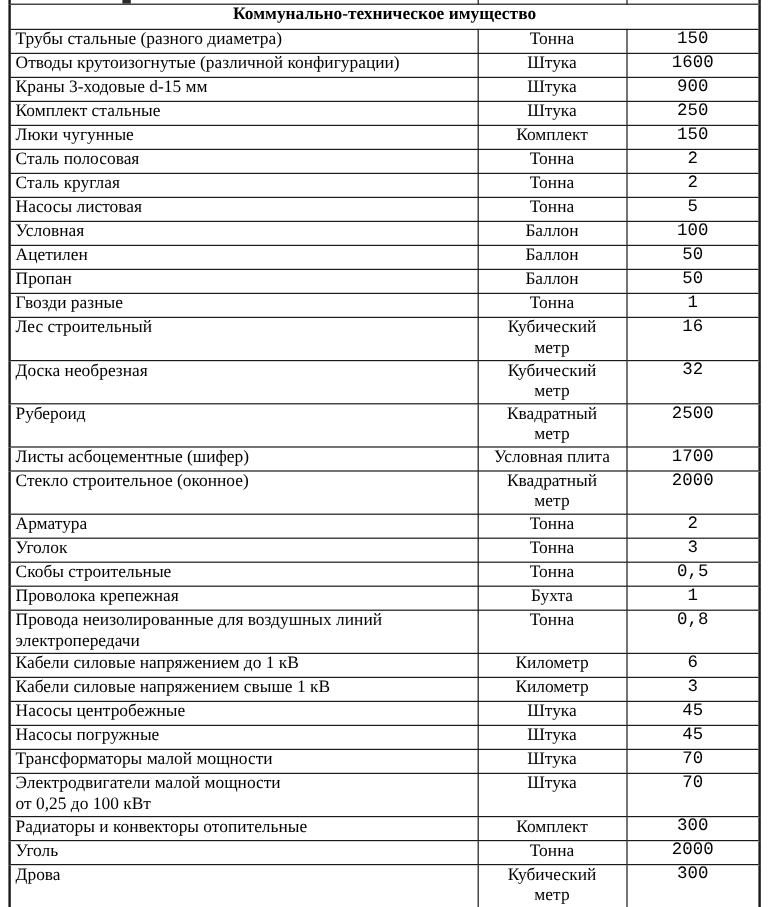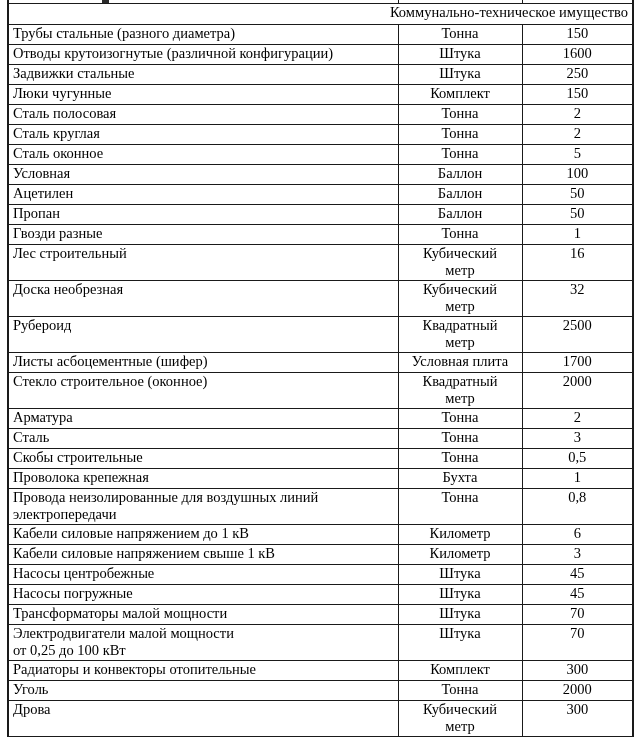--- a/index.html
+++ b/index.html
@@ -32,26 +32,27 @@
     line-height: 17px;
     padding: 0 4px 1px 4px;
     vertical-align: top;
     white-space: pre-line;
     overflow: hidden;
   }
   table.inv td:first-child { border-left-width: 2px; }
   table.inv td:last-child  { border-right-width: 2px; }
   td.item { text-align: left; padding-left: 5px; }
   td.unit { text-align: center; }
-  td.qty  { text-align: center; }
+  td.qty  { text-align: center; font-family: Liberation Mono, monospace; }
   tr.section-header td {
-    text-align: right;
+    text-align: center;
     border-left-width: 2px;
     border-right-width: 2px;
     height: 19px;
+    font-weight: bold;
   }
   tr.data-row td { height: 18px; }
   tr.sliver td { height: 3px; padding: 0; }
   tr.sliver-top td { border-top: none; }
   
   .remnant {
     position: absolute;
     left: 95px;
     top: 0;
     width: 7px;
@@ -84,41 +85,46 @@
           <td class="item">Трубы стальные (разного диаметра)</td>
           <td class="unit">Тонна</td>
           <td class="qty">150</td>
         </tr>
         <tr class="data-row">
           <td class="item">Отводы крутоизогнутые (различной конфигурации)</td>
           <td class="unit">Штука</td>
           <td class="qty">1600</td>
         </tr>
         <tr class="data-row">
-          <td class="item">Задвижки стальные</td>
+          <td class="item">Краны 3-ходовые d-15 мм</td>
+          <td class="unit">Штука</td>
+          <td class="qty">900</td>
+        </tr>
+        <tr class="data-row">
+          <td class="item">Комплект стальные</td>
           <td class="unit">Штука</td>
           <td class="qty">250</td>
         </tr>
         <tr class="data-row">
           <td class="item">Люки чугунные</td>
           <td class="unit">Комплект</td>
           <td class="qty">150</td>
         </tr>
         <tr class="data-row">
           <td class="item">Сталь полосовая</td>
           <td class="unit">Тонна</td>
           <td class="qty">2</td>
         </tr>
         <tr class="data-row">
           <td class="item">Сталь круглая</td>
           <td class="unit">Тонна</td>
           <td class="qty">2</td>
         </tr>
         <tr class="data-row">
-          <td class="item">Сталь оконное</td>
+          <td class="item">Насосы листовая</td>
           <td class="unit">Тонна</td>
           <td class="qty">5</td>
         </tr>
         <tr class="data-row">
           <td class="item">Условная</td>
           <td class="unit">Баллон</td>
           <td class="qty">100</td>
         </tr>
         <tr class="data-row">
           <td class="item">Ацетилен</td>
@@ -163,21 +169,21 @@
           <td class="unit">Квадратный
 метр</td>
           <td class="qty">2000</td>
         </tr>
         <tr class="data-row">
           <td class="item">Арматура</td>
           <td class="unit">Тонна</td>
           <td class="qty">2</td>
         </tr>
         <tr class="data-row">
-          <td class="item">Сталь</td>
+          <td class="item">Уголок</td>
           <td class="unit">Тонна</td>
           <td class="qty">3</td>
         </tr>
         <tr class="data-row">
           <td class="item">Скобы строительные</td>
           <td class="unit">Тонна</td>
           <td class="qty">0,5</td>
         </tr>
         <tr class="data-row">
           <td class="item">Проволока крепежная</td>

